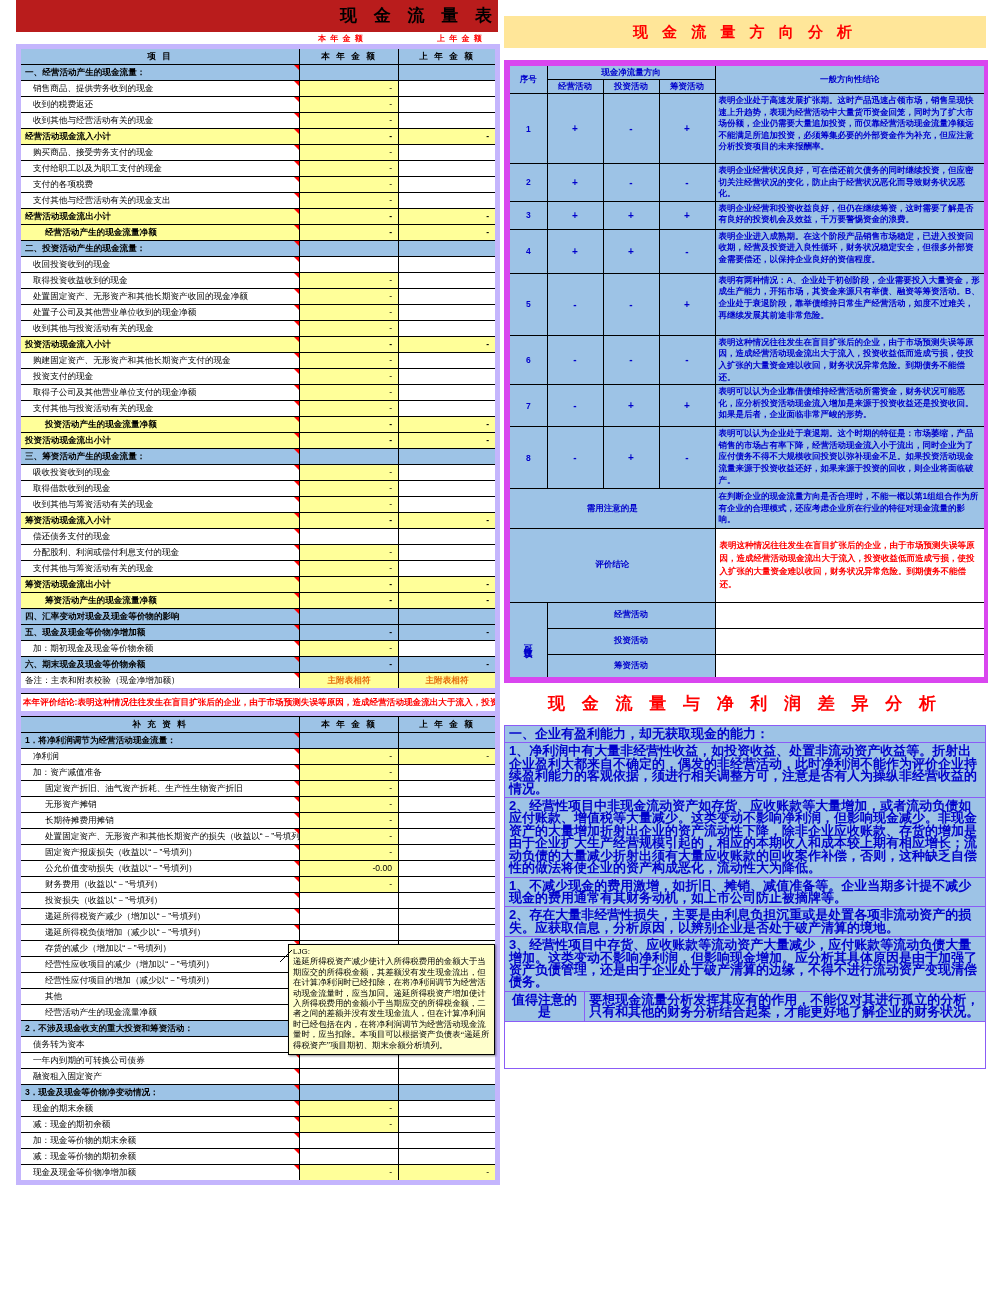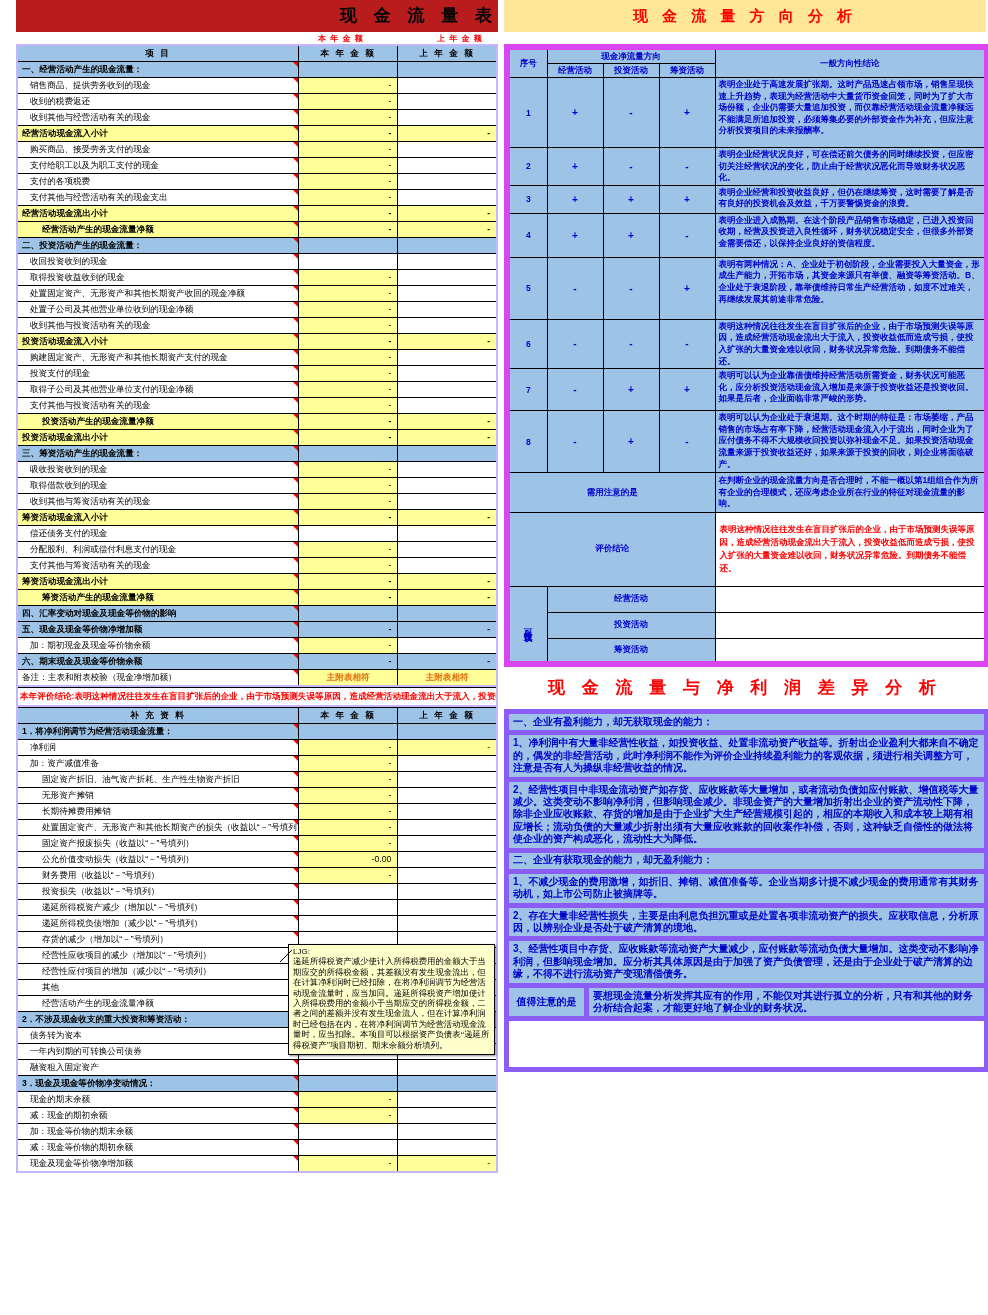--- a/index.html
+++ b/index.html
@@ -23,21 +23,21 @@
     box-sizing:border-box;
   }
   .subhdr{height:12px;position:relative;}
   .subhdr span{
     position:absolute;color:#FF0000;font-weight:bold;font-size:8px;
     letter-spacing:1px;top:1px;
   }
   .subhdr .a{left:318px;}
   .subhdr .b{left:437px;}
 
-  table.cf{width:482px;margin-left:16px;border:2px solid #c4b5fd;}
+  table.cf{width:482px;margin-left:16px;border:5px solid #c4b5fd;}
   table.cf td{
     border:1px solid #000;height:15px;line-height:15px;
     font-size:8.6px;white-space:nowrap;overflow:hidden;
   }
   .c-item{width:281px;padding-left:4px;}
   .c-num{width:99px;text-align:right;padding-right:6px;}
 
   .hdr-row td{
     background:#9DC3E6;font-weight:bold;text-align:center;
     letter-spacing:2px;height:16px;line-height:16px;
@@ -71,21 +71,21 @@
     background:#FFFFCC;border:1px solid #000;
     box-shadow:1px 1px 2px rgba(0,0,0,.45);
     font-family:"Liberation Serif","DejaVu Serif",serif;
     font-size:8.4px;line-height:10.4px;color:#000;
     padding:2px 3px 3px 4px;z-index:40;box-sizing:border-box;
   }
   .tooltip .who{font-family:"Liberation Sans",sans-serif;font-size:8px;}
   .tip-arrow{position:absolute;left:280px;top:950px;width:12px;height:12px;z-index:41;}
 
   
-  .right{position:absolute;left:498px;top:0;width:490px;}
+  .right{position:absolute;left:498px;top:16px;width:490px;}
   .title-bar2{
     background:#FFE699;color:#FF0000;font-weight:bold;
     font-size:15px;letter-spacing:5px;text-align:center;
     height:32px;line-height:32px;width:482px;margin-left:6px;
     box-sizing:border-box;
   }
   .gap12{height:12px;}
 
   table.dir{width:482px;margin-left:6px;border:6px solid #d946ef;}
   table.dir td{border:1px solid #000;font-size:8.5px;color:#0000CC;}
@@ -110,22 +110,22 @@
   }
   td.vert div{writing-mode:vertical-rl;text-orientation:upright;margin:0 auto;line-height:13px;}
   table.dir td.blank{background:#FFFFFF;}
 
   .title-bar3{
     color:#FF0000;font-weight:bold;font-size:17px;letter-spacing:6px;
     text-align:center;height:42px;line-height:42px;width:482px;margin-left:6px;
   }
   table.diff{width:482px;margin-left:6px;border:1px solid #000;}
   table.diff td{
-    border:5px solid #8b5cf6;background:#9DC3E6;color:#0000CC;
-    font-weight:bold;font-size:10px;line-height:12.4px;
+    border:1px solid #8b5cf6;background:#9DC3E6;color:#0000CC;
+    font-weight:bold;font-size:13px;line-height:12.4px;
     padding:2px 4px;vertical-align:middle;
   }
   table.diff td.head{height:14px;padding:1px 4px;}
   table.diff td.lbl2{text-align:center;width:80px;}
   table.diff td.empty{background:#FFFFFF;height:42px;}
 </style>
 </head>
 <body>
 
 <div class="page">
@@ -649,23 +649,20 @@
           <tr>
             <td colspan="2" class="head">一、企业有盈利能力，却无获取现金的能力：</td>
           </tr>
           <tr>
             <td colspan="2">1、净利润中有大量非经营性收益，如投资收益、处置非流动资产收益等。折射出企业盈利大都来自不确定的，偶发的非经营活动，此时净利润不能作为评价企业持续盈利能力的客观依据，须进行相关调整方可，注意是否有人为操纵非经营收益的情况。</td>
           </tr>
           <tr>
             <td colspan="2">2、经营性项目中非现金流动资产如存货、应收账款等大量增加，或者流动负债如应付账款、增值税等大量减少。这类变动不影响净利润，但影响现金减少。非现金资产的大量增加折射出企业的资产流动性下降，除非企业应收账款、存货的增加是由于企业扩大生产经营规模引起的，相应的本期收入和成本较上期有相应增长；流动负债的大量减少折射出须有大量应收账款的回收案作补偿，否则，这种缺乏自偿性的做法将使企业的资产构成恶化，流动性大为降低。</td>
           </tr>
           <tr>
-            <td colspan="2" class="head">二、企业有获取现金的能力，却无盈利能力：</td>
-          </tr>
-          <tr>
             <td colspan="2">1、不减少现金的费用激增，如折旧、摊销、减值准备等。企业当期多计提不减少现金的费用通常有其财务动机，如上市公司防止被摘牌等。</td>
           </tr>
           <tr>
             <td colspan="2">2、存在大量非经营性损失，主要是由利息负担沉重或是处置各项非流动资产的损失。应获取信息，分析原因，以辨别企业是否处于破产清算的境地。</td>
           </tr>
           <tr>
             <td colspan="2">3、经营性项目中存货、应收账款等流动资产大量减少，应付账款等流动负债大量增加。这类变动不影响净利润，但影响现金增加。应分析其具体原因是由于加强了资产负债管理，还是由于企业处于破产清算的边缘，不得不进行流动资产变现清偿债务。</td>
           </tr>
           <tr>
             <td class="lbl2">值得注意的是</td>

